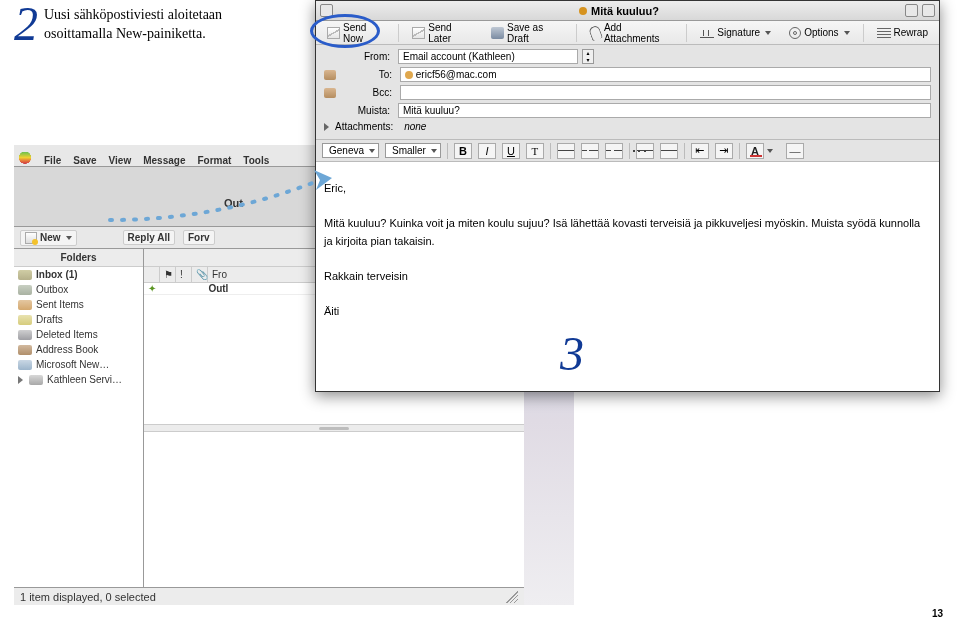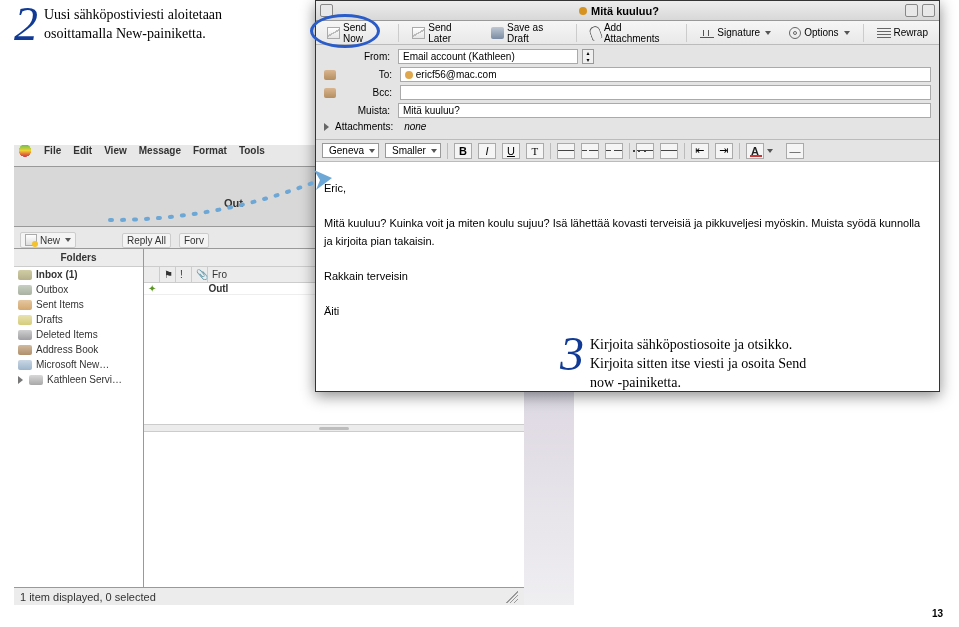--- a/index.html
+++ b/index.html
@@ -13,29 +13,29 @@
   .step { position: absolute; display: flex; gap: 6px; }
   .step-num { font: italic 48px/1 "Times New Roman", serif; color: #103a95; }
   .step-text { font: 14px/1.35 "Times New Roman", serif; color: #000; max-width: 230px; padding-top: 6px; }
   .step2 { left: 14px; top: 0px; }
   .step3 { left: 560px; top: 330px; }
   .page-num { position: absolute; right: 16px; bottom: 8px; font: bold 10px sans-serif; color: #000; }
   
   
   .main-window { position: absolute; left: 14px; top: 145px; width: 510px; height: 460px;
     background: #d8d8d8; filter: blur(0.4px); font-size: 10px; color: #333; }
-  .menubar { height: 22px; background: #e8e8e8; display: flex; align-items: flex-start; padding: 0 4px; gap: 12px;
+  .menubar { height: 22px; background: #e8e8e8; display: flex; align-items: flex-end; padding: 0 4px; gap: 12px;
     border-bottom: 1px solid #999; }
   .apple-icon { width: 14px; height: 14px; background: linear-gradient(to bottom,#6cc150 0%,#f0d131 40%,#e78139 60%,#d54341 80%,#8a4da2 100%);
     -webkit-mask: radial-gradient(circle at 50% 40%, #000 55%, transparent 58%);
     border-radius: 3px; }
   .menu-item { font-weight: bold; font-size: 10px; }
   .toolbar { height: 60px; border-bottom: 1px solid #999; padding-top: 30px; }
   .ow-label { font-weight: bold; font-size: 11px; padding-left: 210px; display:block; }
-  .secondary-bar { height: 22px; background: #e8e8e8; border-bottom: 1px solid #999; display: flex; align-items: flex-end; padding: 0 6px; gap: 8px; }
+  .secondary-bar { height: 22px; background: #e8e8e8; border-bottom: 1px solid #999; display: flex; align-items: center; padding: 0 6px; gap: 8px; font-weight: bold; }
   .tb-btn { display: flex; align-items: center; gap: 3px; font-size: 10px; padding: 1px 4px; border: 1px solid #ccc; background: #f4f4f4; border-radius: 2px;}
   .tb-icon { width: 12px; height: 12px; display: inline-block; }
   .new-icon { background: linear-gradient(#fff,#ddd); border: 1px solid #aaa; position: relative; }
   .new-icon::after { content:""; position:absolute; right:-2px; bottom:-2px; width:6px; height:6px; background:#f3c22d; border-radius:50%; }
   .main-body { display: flex; height: calc(100% - 60px - 22px - 22px - 18px); }
   .folders-pane { width: 130px; border-right: 1px solid #999; background: #fff; }
   .pane-header { background: #ececec; font-weight: bold; text-align: center; font-size: 10px; padding: 3px 0; border-bottom: 1px solid #ccc; }
   .folder-item { display: flex; align-items: center; gap: 4px; padding: 2px 4px; font-size: 10px; }
   .folder-icon { width: 14px; height: 10px; display: inline-block; border-radius: 2px; }
   .ic-inbox { background: linear-gradient(#d0cda5,#b5b08a); }
@@ -119,21 +119,21 @@
 
 <div class="step step2">
   <div class="step-num">2</div>
   <div class="step-text">Uusi sähköpostiviesti aloitetaan osoittamalla New-painiketta.</div>
 </div>
 
 <div class="main-window">
   <div class="menubar">
     <span class="apple-icon"></span>
     <span class="menu-item">File</span>
-    <span class="menu-item">Edit</span>
+    <span class="menu-item">Save</span>
     <span class="menu-item">View</span>
     <span class="menu-item">Message</span>
     <span class="menu-item">Format</span>
     <span class="menu-item">Tools</span>
   </div>
   <div class="toolbar">
     <span class="ow-label">Out</span>
   </div>
   <div class="secondary-bar">
     <div class="tb-btn">
@@ -353,16 +353,15 @@
     <div>Mitä kuuluu? Kuinka voit ja miten koulu sujuu? Isä lähettää kovasti terveisiä ja pikkuveljesi myöskin. Muista syödä kunnolla ja kirjoita pian takaisin.</div><br>
     <div>Rakkain terveisin</div><br>
     <div>Äiti</div>
   </div>
 </div>
 
 <div class="blue-ring"></div>
 
 <div class="step step3">
   <div class="step-num">3</div>
-  <div class="step-text">Kirjoita sähköpostiosoite ja otsikko. Kirjoita sitten itse viesti ja osoita Send now -painiketta.</div>
 </div>
 
 <div class="page-num">13</div>
 
 </body></html>

